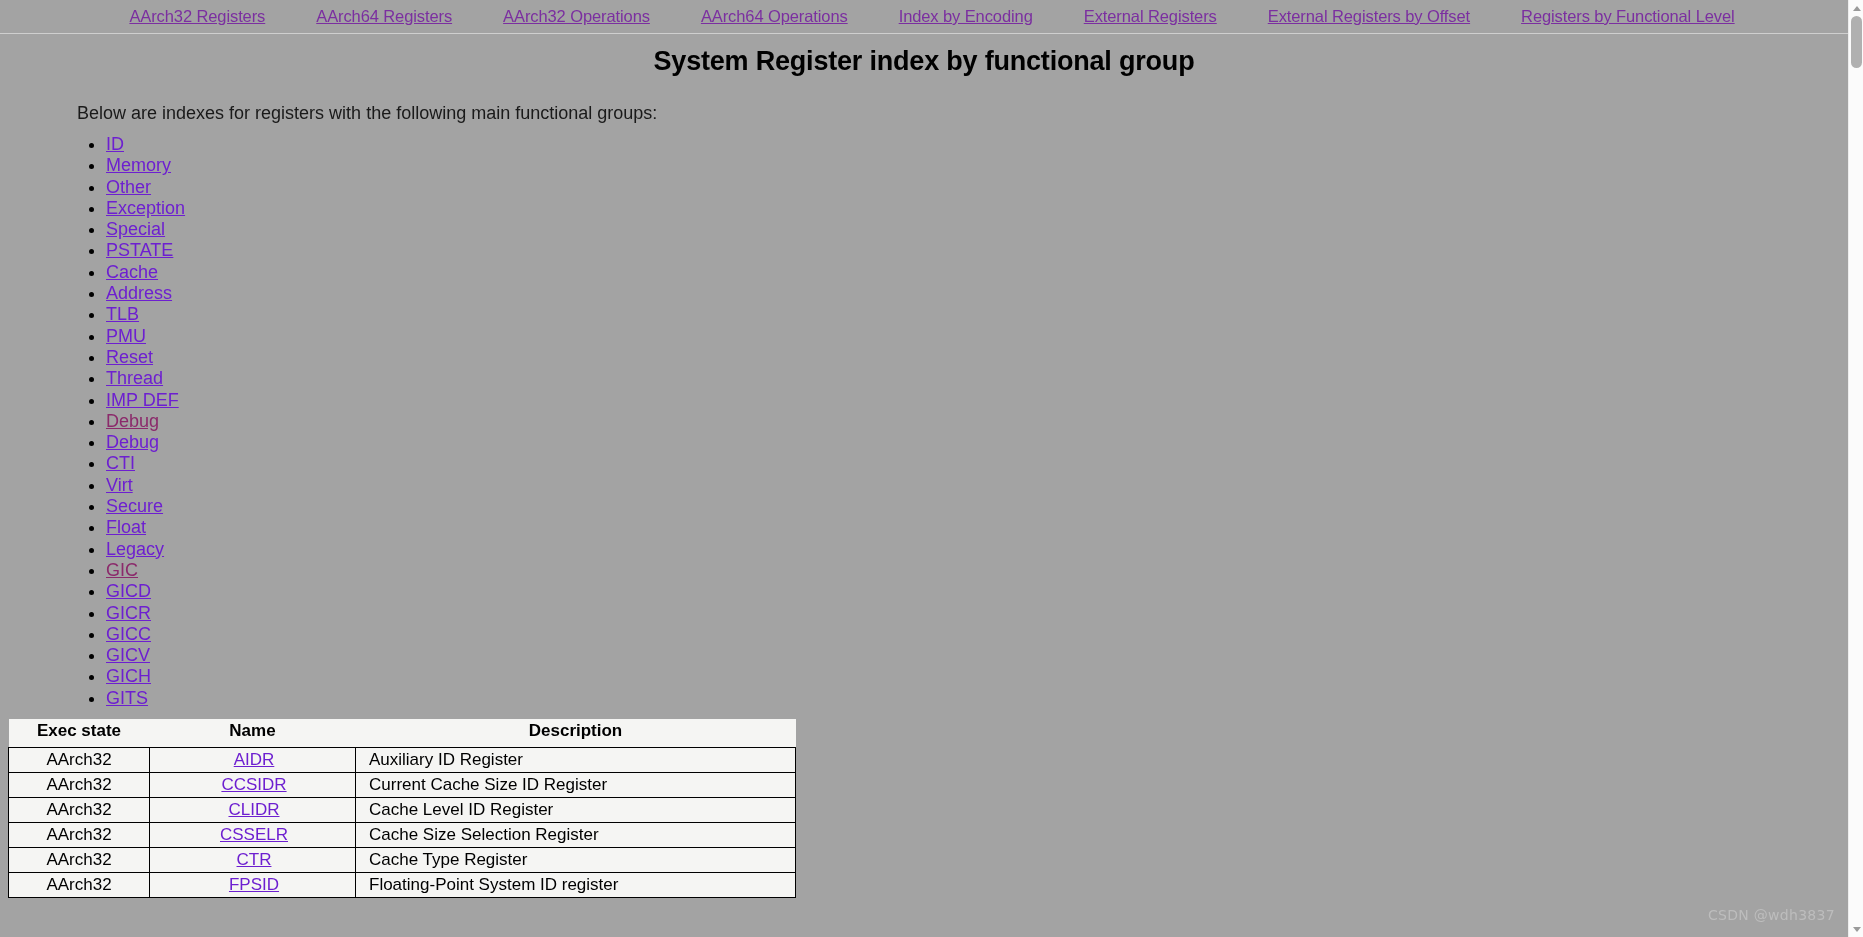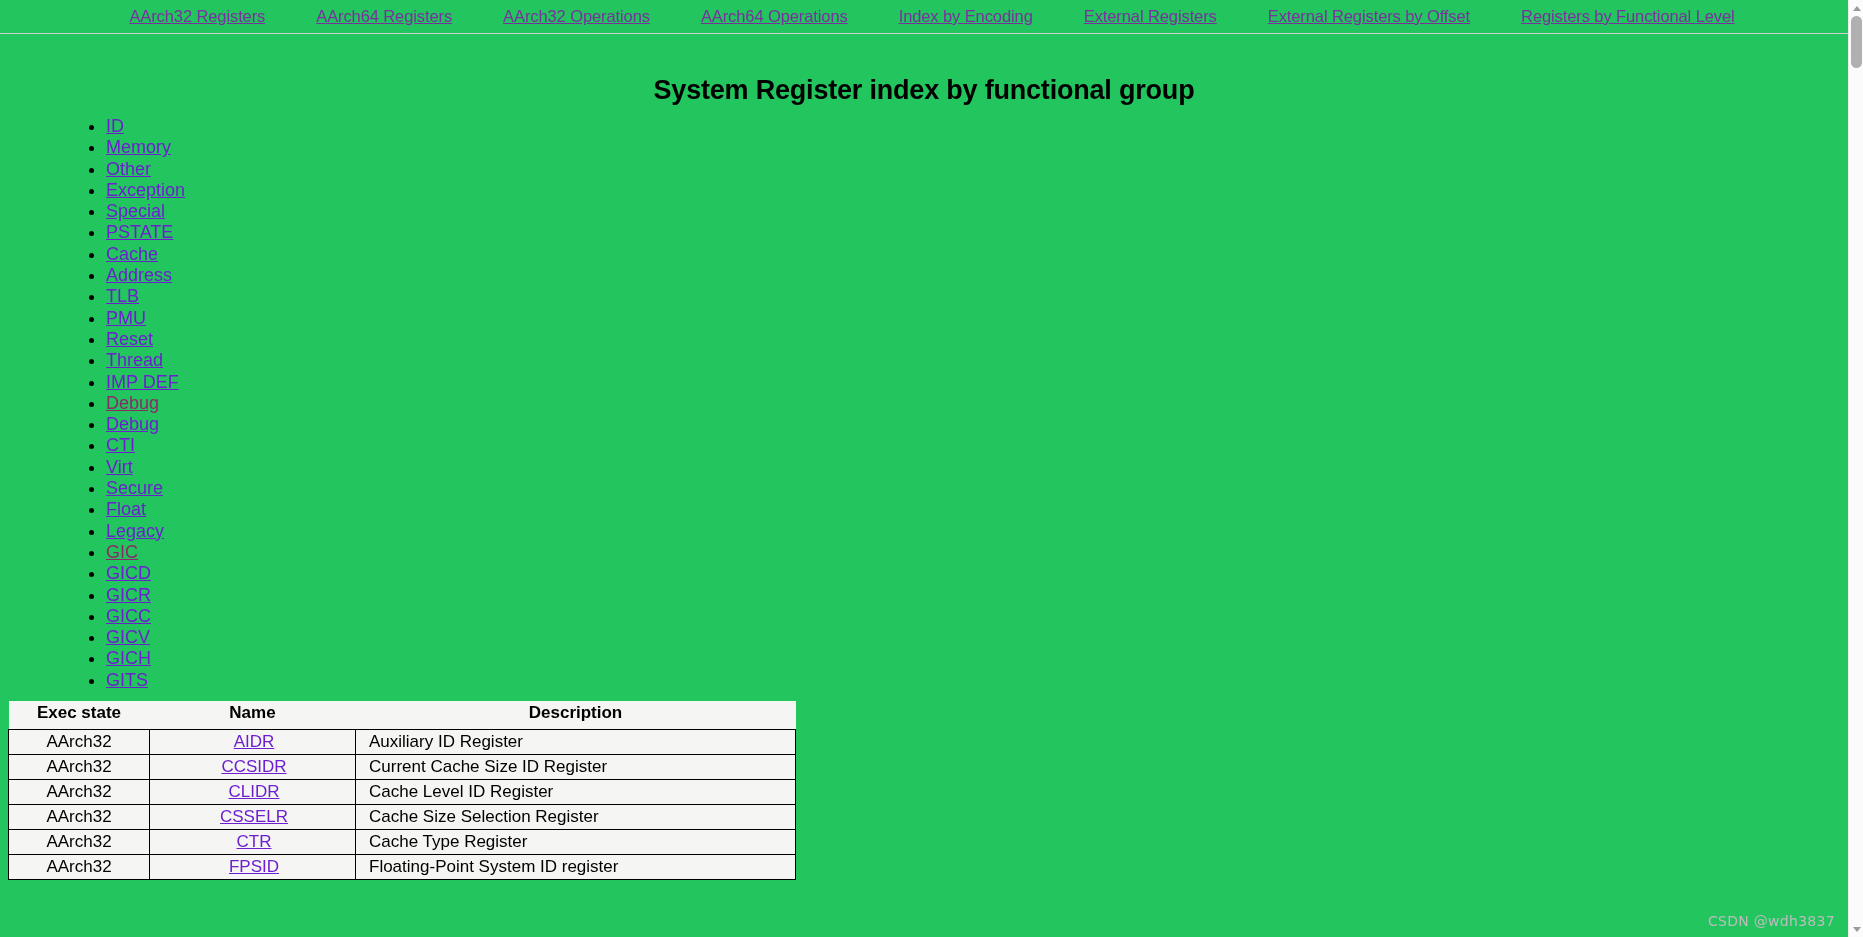--- a/index.html
+++ b/index.html
@@ -15,21 +15,21 @@
     position: relative;
   }
 
   
   .viewport {
     position: absolute;
     left: 0; top: 0;
     width: 1848px;
     height: 937px;
     overflow: hidden;
-    background: #22c55e;
+    background: #a3a3a3;
   }
 
   
   .topnav {
     position: relative;
     height: 34px;
     border-bottom: 1px solid #cfcfcf;
     box-sizing: border-box;
   }
   .topnav-inner {
@@ -51,21 +51,21 @@
 
   
   .page {
     padding: 0 0 0 0;
   }
   h1.page-title {
     text-align: center;
     font-size: 27px;
     font-weight: bold;
     color: #000;
-    margin: 41px 0 0 0;
+    margin: 12px 0 0 0;
     padding: 0;
     letter-spacing: -0.2px;
   }
   .intro {
     font-size: 18px;
     color: #1a1a1a;
     margin: 26px 0 0 77px;
   }
 
   ul.group-list {
@@ -179,21 +179,21 @@
     height: 52px;
     background: #b0b0b0;
     border-radius: 6px;
     cursor: pointer;
   }
 
   
   .watermark {
     position: absolute;
     right: 28px;
-    bottom: 8px;
+    bottom: 14px;
     font-size: 14px;
     color: #bdbdbd;
     font-family: "DejaVu Sans", sans-serif;
     letter-spacing: 0.3px;
     user-select: none;
   }
 </style>
 </head>
 <body>
 
@@ -209,20 +209,21 @@
         <a class="navlink">External Registers</a>
         <a class="navlink">External Registers by Offset</a>
         <a class="navlink">Registers by Functional Level</a>
       </div>
   </div>
 
   <div class="page">
 
     <h1 class="page-title">System Register index by functional group</h1>
 
+    <p class="intro">Below are indexes for registers with the following main functional groups:</p>
 
     <ul class="group-list">
         <li><a>ID</a></li>
         <li><a>Memory</a></li>
         <li><a>Other</a></li>
         <li><a>Exception</a></li>
         <li><a>Special</a></li>
         <li><a>PSTATE</a></li>
         <li><a>Cache</a></li>
         <li><a>Address</a></li>

